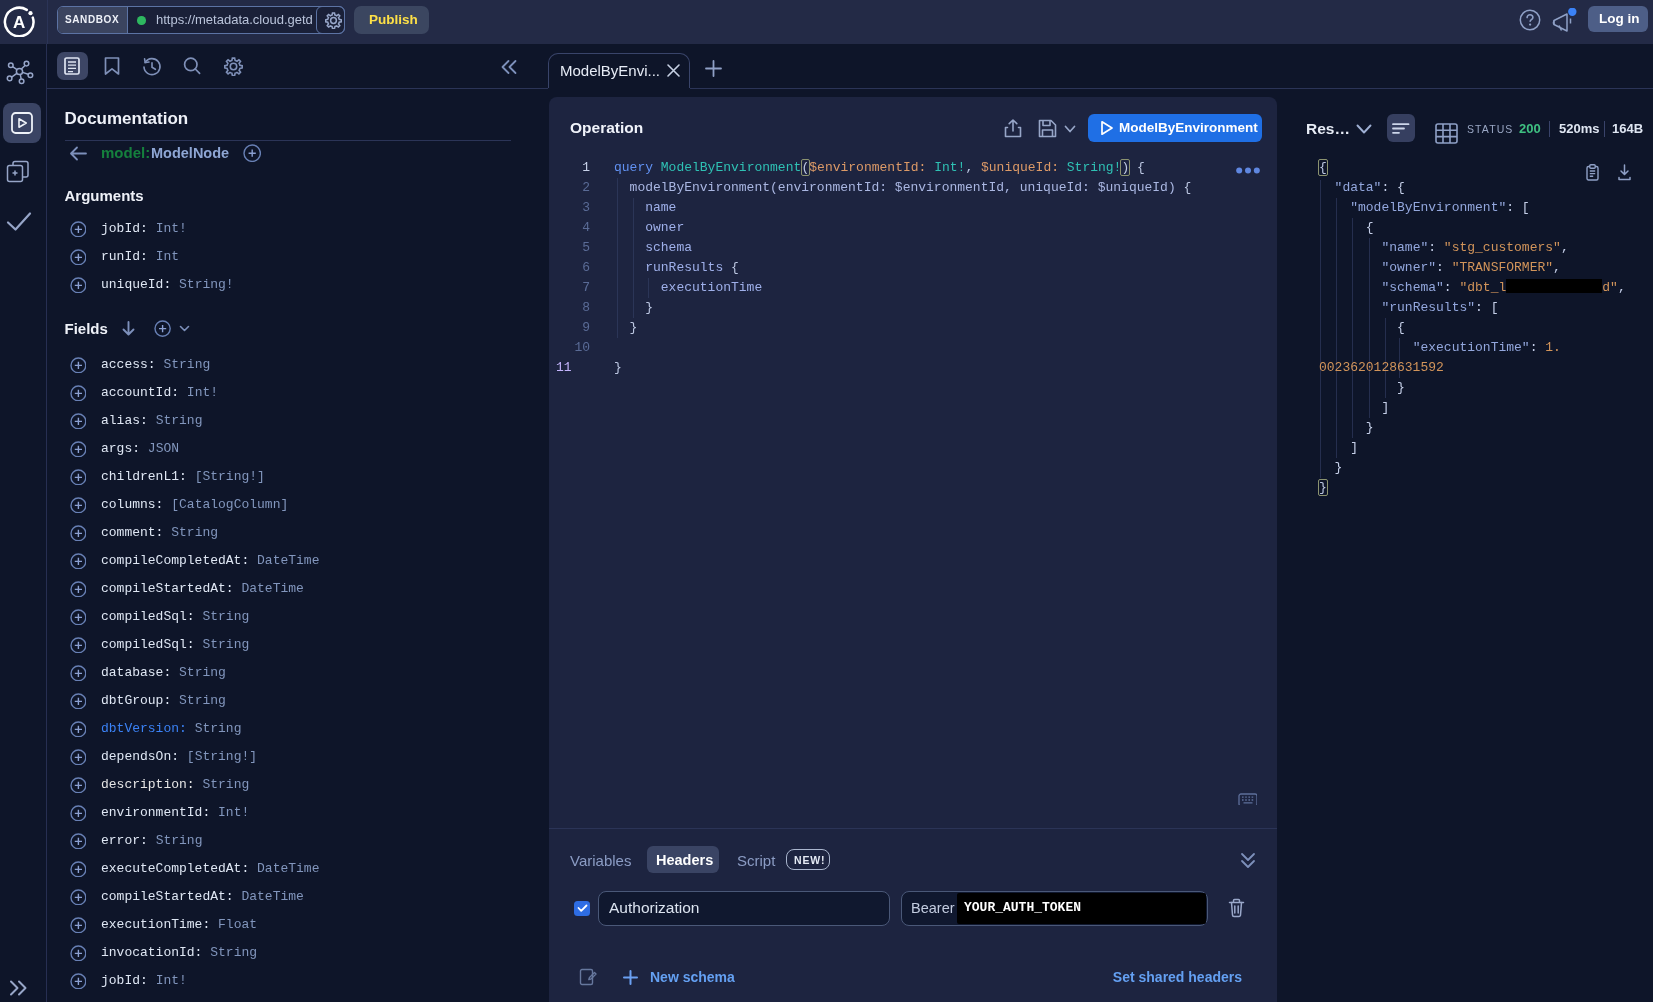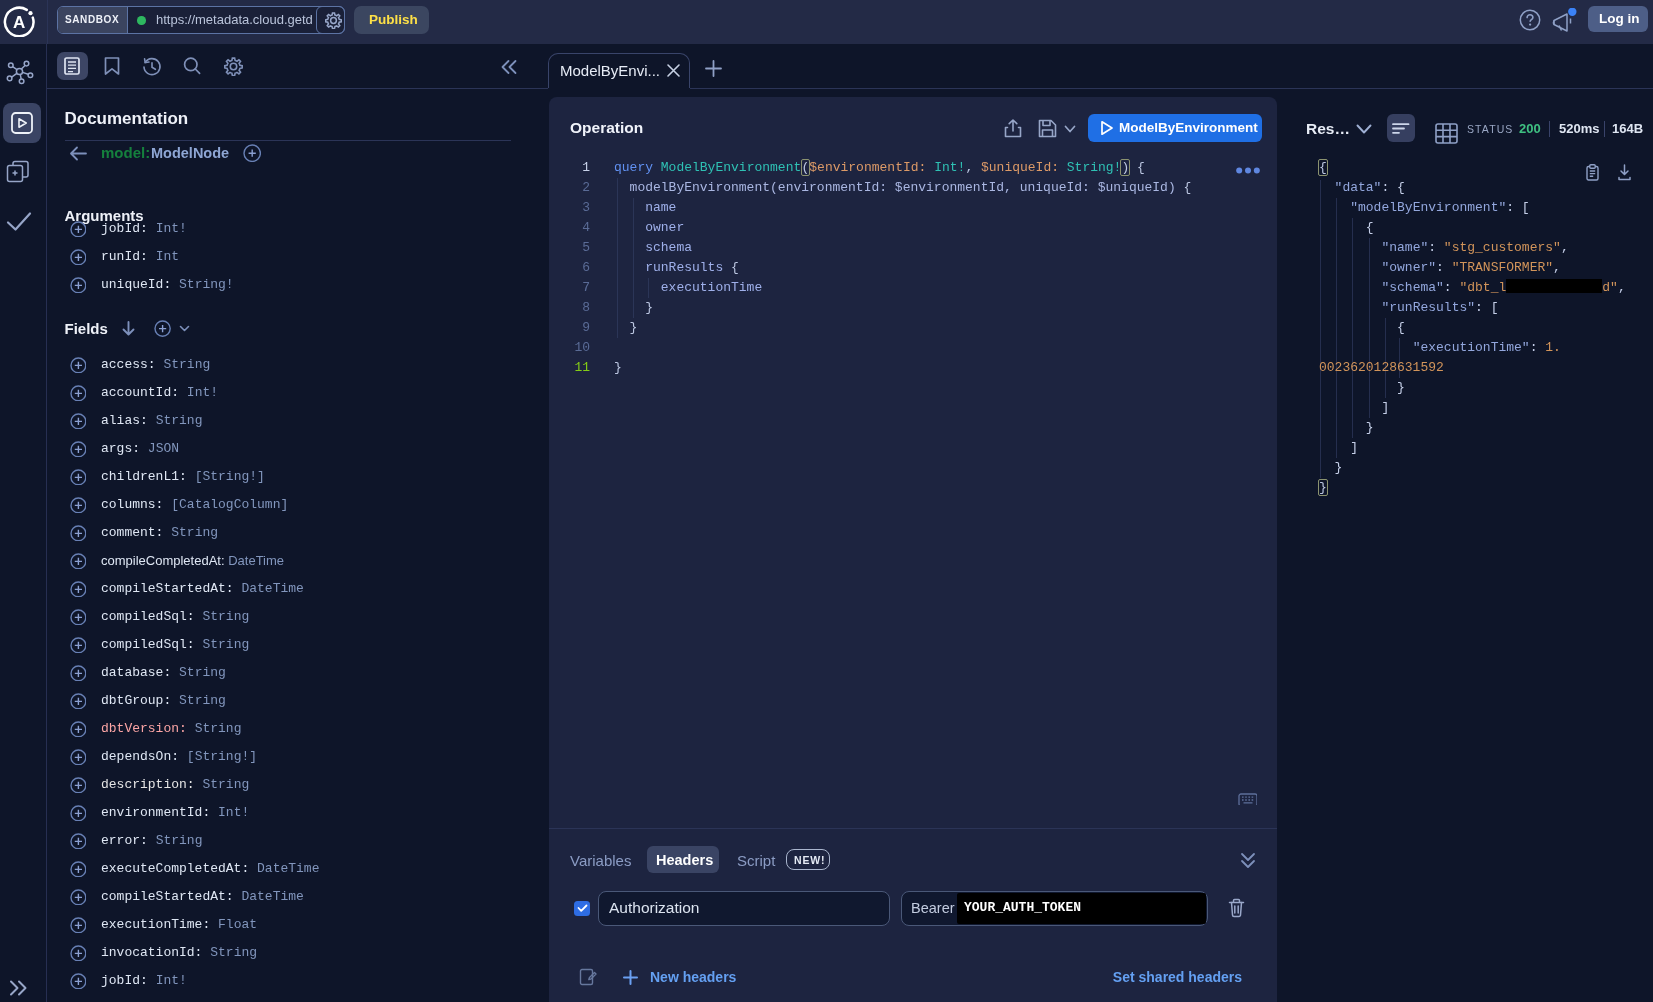--- a/index.html
+++ b/index.html
@@ -119,21 +119,21 @@
 <div class="abs" style="left:64.5px;top:140px;width:446px;height:1px;background:#2b3457"></div>
 <svg class="abs" style="left:69px;top:146px" width="18" height="15" viewBox="0 0 18 15" fill="none">
       <path d="M8 1.5 L2 7.5 L8 13.5 M2.5 7.5 H17" stroke="#7d90bb" stroke-width="1.8" stroke-linecap="round" stroke-linejoin="round"></path>
     </svg>
 <div class="abs" style="left:101px;top:143.0px;font-family:Liberation Sans, sans-serif;font-size:15px;line-height:20px;color:#15803d;font-weight:bold;letter-spacing:0;white-space:pre;">model:</div>
 <div class="abs" style="left:151px;top:143.0px;font-family:'Liberation Sans',sans-serif;font-size:14.5px;line-height:20px;color:#8ea6d4;font-weight:bold;letter-spacing:0;white-space:pre;">ModelNode</div>
 <svg class="abs" style="left:242.8px;top:143.8px" width="18.4" height="18.4" viewBox="0 0 18.4 18.4" fill="none">
       <circle cx="9.2" cy="9.2" r="8.2" stroke="#6880b5" stroke-width="1.4"></circle>
       <path d="M9.2 5.6v7.2M5.6 9.2h7.2" stroke="#8ba0d2" stroke-width="1.4"></path>
     </svg>
-<div class="abs" style="left:64.5px;top:185.5px;font-family:'Liberation Sans',sans-serif;font-size:15px;line-height:20px;color:#eef1f8;font-weight:bold;letter-spacing:0;white-space:pre;margin-top:20px;">Arguments</div>
+<div class="abs" style="left:64.5px;top:185.5px;font-family:'Liberation Sans',sans-serif;font-size:15px;line-height:20px;color:#eef1f8;font-weight:bold;letter-spacing:0;white-space:pre;">Arguments</div>
 <svg class="abs" style="left:69.6px;top:220.6px" width="16.8" height="16.8" viewBox="0 0 16.8 16.8" fill="none">
       <circle cx="8.4" cy="8.4" r="7.4" stroke="#6880b5" stroke-width="1.4"></circle>
       <path d="M8.4 4.800000000000001v7.2M4.800000000000001 8.4h7.2" stroke="#8ba0d2" stroke-width="1.4"></path>
     </svg>
 <div class="abs" style="left:101px;top:219.0px;font-family:'Liberation Mono',monospace;font-size:13px;line-height:20px;color:#e9eef8;font-weight:normal;letter-spacing:0;white-space:pre;"><span style="color:#dfe7f4">jobId:</span> <span style="color:#8296bd">Int!</span></div>
 <svg class="abs" style="left:69.6px;top:248.6px" width="16.8" height="16.8" viewBox="0 0 16.8 16.8" fill="none">
       <circle cx="8.4" cy="8.4" r="7.4" stroke="#6880b5" stroke-width="1.4"></circle>
       <path d="M8.4 4.800000000000001v7.2M4.800000000000001 8.4h7.2" stroke="#8ba0d2" stroke-width="1.4"></path>
     </svg>
 <div class="abs" style="left:101px;top:247.0px;font-family:'Liberation Mono',monospace;font-size:13px;line-height:20px;color:#e9eef8;font-weight:normal;letter-spacing:0;white-space:pre;"><span style="color:#dfe7f4">runId:</span> <span style="color:#8296bd">Int</span></div>
@@ -185,21 +185,21 @@
 <div class="abs" style="left:101px;top:495.0px;font-family:'Liberation Mono',monospace;font-size:13px;line-height:20px;color:#e9eef8;font-weight:normal;letter-spacing:0;white-space:pre;"><span style="color:#dfe7f4">columns:</span> <span style="color:#8296bd">[CatalogColumn]</span></div>
 <svg class="abs" style="left:69.6px;top:524.6px" width="16.8" height="16.8" viewBox="0 0 16.8 16.8" fill="none">
       <circle cx="8.4" cy="8.4" r="7.4" stroke="#6880b5" stroke-width="1.4"></circle>
       <path d="M8.4 4.800000000000001v7.2M4.800000000000001 8.4h7.2" stroke="#8ba0d2" stroke-width="1.4"></path>
     </svg>
 <div class="abs" style="left:101px;top:523.0px;font-family:'Liberation Mono',monospace;font-size:13px;line-height:20px;color:#e9eef8;font-weight:normal;letter-spacing:0;white-space:pre;"><span style="color:#dfe7f4">comment:</span> <span style="color:#8296bd">String</span></div>
 <svg class="abs" style="left:69.6px;top:552.6px" width="16.8" height="16.8" viewBox="0 0 16.8 16.8" fill="none">
       <circle cx="8.4" cy="8.4" r="7.4" stroke="#6880b5" stroke-width="1.4"></circle>
       <path d="M8.4 4.800000000000001v7.2M4.800000000000001 8.4h7.2" stroke="#8ba0d2" stroke-width="1.4"></path>
     </svg>
-<div class="abs" style="left:101px;top:551.0px;font-family:Liberation Sans, sans-serif;font-size:13px;line-height:20px;color:#e9eef8;font-weight:normal;letter-spacing:0;white-space:pre;"><span style="color:#dfe7f4">compileCompletedAt:</span> <span style="color:#8296bd">DateTime</span></div>
+<div class="abs" style="left:101px;top:551.0px;font-family:Liberation Mono, monospace;font-size:13px;line-height:20px;color:#e9eef8;font-weight:normal;letter-spacing:0;white-space:pre;"><span style="color:#dfe7f4">compileCompletedAt:</span> <span style="color:#8296bd">DateTime</span></div>
 <svg class="abs" style="left:69.6px;top:580.6px" width="16.8" height="16.8" viewBox="0 0 16.8 16.8" fill="none">
       <circle cx="8.4" cy="8.4" r="7.4" stroke="#6880b5" stroke-width="1.4"></circle>
       <path d="M8.4 4.800000000000001v7.2M4.800000000000001 8.4h7.2" stroke="#8ba0d2" stroke-width="1.4"></path>
     </svg>
 <div class="abs" style="left:101px;top:579.0px;font-family:'Liberation Mono',monospace;font-size:13px;line-height:20px;color:#e9eef8;font-weight:normal;letter-spacing:0;white-space:pre;"><span style="color:#dfe7f4">compileStartedAt:</span> <span style="color:#8296bd">DateTime</span></div>
 <svg class="abs" style="left:69.6px;top:608.6px" width="16.8" height="16.8" viewBox="0 0 16.8 16.8" fill="none">
       <circle cx="8.4" cy="8.4" r="7.4" stroke="#6880b5" stroke-width="1.4"></circle>
       <path d="M8.4 4.800000000000001v7.2M4.800000000000001 8.4h7.2" stroke="#8ba0d2" stroke-width="1.4"></path>
     </svg>
 <div class="abs" style="left:101px;top:607.0px;font-family:'Liberation Mono',monospace;font-size:13px;line-height:20px;color:#e9eef8;font-weight:normal;letter-spacing:0;white-space:pre;"><span style="color:#dfe7f4">compiledSql:</span> <span style="color:#8296bd">String</span></div>
@@ -215,21 +215,21 @@
 <div class="abs" style="left:101px;top:663.0px;font-family:'Liberation Mono',monospace;font-size:13px;line-height:20px;color:#e9eef8;font-weight:normal;letter-spacing:0;white-space:pre;"><span style="color:#dfe7f4">database:</span> <span style="color:#8296bd">String</span></div>
 <svg class="abs" style="left:69.6px;top:692.6px" width="16.8" height="16.8" viewBox="0 0 16.8 16.8" fill="none">
       <circle cx="8.4" cy="8.4" r="7.4" stroke="#6880b5" stroke-width="1.4"></circle>
       <path d="M8.4 4.800000000000001v7.2M4.800000000000001 8.4h7.2" stroke="#8ba0d2" stroke-width="1.4"></path>
     </svg>
 <div class="abs" style="left:101px;top:691.0px;font-family:'Liberation Mono',monospace;font-size:13px;line-height:20px;color:#e9eef8;font-weight:normal;letter-spacing:0;white-space:pre;"><span style="color:#dfe7f4">dbtGroup:</span> <span style="color:#8296bd">String</span></div>
 <svg class="abs" style="left:69.6px;top:720.6px" width="16.8" height="16.8" viewBox="0 0 16.8 16.8" fill="none">
       <circle cx="8.4" cy="8.4" r="7.4" stroke="#6880b5" stroke-width="1.4"></circle>
       <path d="M8.4 4.800000000000001v7.2M4.800000000000001 8.4h7.2" stroke="#8ba0d2" stroke-width="1.4"></path>
     </svg>
-<div class="abs" style="left:101px;top:719.0px;font-family:'Liberation Mono',monospace;font-size:13px;line-height:20px;color:#e9eef8;font-weight:normal;letter-spacing:0;white-space:pre;"><span style="color:#fca5a5">dbtVersion:</span> <span style="color:#8296bd">String</span></div>
+<div class="abs" style="left:101px;top:719.0px;font-family:'Liberation Mono',monospace;font-size:13px;line-height:20px;color:#e9eef8;font-weight:normal;letter-spacing:0;white-space:pre;"><span style="color:#3b82f6">dbtVersion:</span> <span style="color:#8296bd">String</span></div>
 <svg class="abs" style="left:69.6px;top:748.6px" width="16.8" height="16.8" viewBox="0 0 16.8 16.8" fill="none">
       <circle cx="8.4" cy="8.4" r="7.4" stroke="#6880b5" stroke-width="1.4"></circle>
       <path d="M8.4 4.800000000000001v7.2M4.800000000000001 8.4h7.2" stroke="#8ba0d2" stroke-width="1.4"></path>
     </svg>
 <div class="abs" style="left:101px;top:747.0px;font-family:'Liberation Mono',monospace;font-size:13px;line-height:20px;color:#e9eef8;font-weight:normal;letter-spacing:0;white-space:pre;"><span style="color:#dfe7f4">dependsOn:</span> <span style="color:#8296bd">[String!]</span></div>
 <svg class="abs" style="left:69.6px;top:776.6px" width="16.8" height="16.8" viewBox="0 0 16.8 16.8" fill="none">
       <circle cx="8.4" cy="8.4" r="7.4" stroke="#6880b5" stroke-width="1.4"></circle>
       <path d="M8.4 4.800000000000001v7.2M4.800000000000001 8.4h7.2" stroke="#8ba0d2" stroke-width="1.4"></path>
     </svg>
 <div class="abs" style="left:101px;top:775.0px;font-family:'Liberation Mono',monospace;font-size:13px;line-height:20px;color:#e9eef8;font-weight:normal;letter-spacing:0;white-space:pre;"><span style="color:#e5e5e5">description:</span> <span style="color:#8296bd">String</span></div>
@@ -309,21 +309,21 @@
 <div class="abs mono" style="left:556px;top:158px;width:34px;text-align:right;color:#c8d2ea">1</div>
 <div class="abs mono" style="left:556px;top:178px;width:34px;text-align:right;color:#5a6b96">2</div>
 <div class="abs mono" style="left:556px;top:198px;width:34px;text-align:right;color:#5a6b96">3</div>
 <div class="abs mono" style="left:556px;top:218px;width:34px;text-align:right;color:#5a6b96">4</div>
 <div class="abs mono" style="left:556px;top:238px;width:34px;text-align:right;color:#5a6b96">5</div>
 <div class="abs mono" style="left:556px;top:258px;width:34px;text-align:right;color:#5a6b96">6</div>
 <div class="abs mono" style="left:556px;top:278px;width:34px;text-align:right;color:#5a6b96">7</div>
 <div class="abs mono" style="left:556px;top:298px;width:34px;text-align:right;color:#5a6b96">8</div>
 <div class="abs mono" style="left:556px;top:318px;width:34px;text-align:right;color:#5a6b96">9</div>
 <div class="abs mono" style="left:556px;top:338px;width:34px;text-align:right;color:#5a6b96">10</div>
-<div class="abs mono" style="left:556px;top:358px;width:34px;text-align:right;color:#84cc16">11</div>
+<div class="abs mono" style="left:556px;top:358px;width:34px;color:#c4b5fd">11</div>
 <div class="abs" style="left:617px;top:178px;width:1px;height:160px;background:#2b3557"></div>
 <div class="abs" style="left:632.6px;top:198px;width:1px;height:120px;background:#2b3557"></div>
 <div class="abs" style="left:648.2px;top:278px;width:1px;height:20px;background:#2b3557"></div>
 <div class="abs mono" style="left:614px;top:158px"><span style="color:#6191f2">query </span><span style="color:#2fc1b4">ModelByEnvironment</span></div>
 <div class="abs mono" style="left:801.5px;top:158px"><span style="color:#bcc7e2;border:1px solid #8b9370;border-radius:2px;margin:0 -1px;padding:0 0px;">(</span><span style="color:#dd9a67">$environmentId:</span><span style="color:#bcc7e2"> </span><span style="color:#2fc1b4">Int!</span><span style="color:#bcc7e2">, </span><span style="color:#dd9a67">$uniqueId:</span><span style="color:#bcc7e2"> </span><span style="color:#2fc1b4">String!</span><span style="color:#bcc7e2;border:1px solid #8b9370;border-radius:2px;margin:0 -1px;padding:0 0px;">)</span><span style="color:#bcc7e2"> {</span></div>
 <div class="abs mono" style="left:614px;top:178px"><span style="color:#aab7e2">  modelByEnvironment(environmentId: </span><span style="color:#aab7e2">$environmentId</span><span style="color:#aab7e2">, uniqueId: </span><span style="color:#aab7e2">$uniqueId</span><span style="color:#aab7e2">) </span><span style="color:#bcc7e2">{</span></div>
 <div class="abs mono" style="left:614px;top:198px"><span style="color:#9fb0ea">    name</span></div>
 <div class="abs mono" style="left:614px;top:218px"><span style="color:#9fb0ea">    owner</span></div>
 <div class="abs mono" style="left:614px;top:238px"><span style="color:#9fb0ea">    schema</span></div>
 <div class="abs mono" style="left:614px;top:258px"><span style="color:#9fb0ea">    runResults </span><span style="color:#bcc7e2">{</span></div>
@@ -369,21 +369,21 @@
     </svg>
 <svg class="abs" style="left:579px;top:968px" width="18" height="18" viewBox="0 0 18 18" fill="none">
       <g stroke="#66779d" stroke-width="1.4" fill="none" stroke-linejoin="round">
 <rect x="1.5" y="1.5" width="12" height="15" rx="1.5"></rect>
 <path d="M10.5 9.5 L15.5 4.5 L17 6 L12 11 L9.8 11.5 Z"></path>
 </g>
     </svg>
 <svg class="abs" style="left:623px;top:970px" width="15" height="15" viewBox="0 0 15 15" fill="none">
       <path d="M7.5 1 V14 M1 7.5 H14" stroke="#6ba0f2" stroke-width="2" stroke-linecap="round"></path>
     </svg>
-<div class="abs" style="left:650px;top:967.0px;font-family:'Liberation Sans',sans-serif;font-size:14px;line-height:20px;color:#64a0f2;font-weight:bold;letter-spacing:0;white-space:pre;">New headers</div>
+<div class="abs" style="left:650px;top:967.0px;font-family:'Liberation Sans',sans-serif;font-size:14px;line-height:20px;color:#64a0f2;font-weight:bold;letter-spacing:0;white-space:pre;">New schema</div>
 <div class="abs" style="left:1042px;top:967px;width:200px;font-family:'Liberation Sans',sans-serif;font-size:14px;line-height:20px;color:#64a0f2;font-weight:bold;text-align:right;white-space:pre">Set shared headers</div>
 <div class="abs" style="left:1306px;top:118.5px;font-family:'Liberation Sans',sans-serif;font-size:15.5px;line-height:20px;color:#e8edf6;font-weight:bold;letter-spacing:0;white-space:pre;">Res…</div>
 <svg class="abs" style="left:1356px;top:124px" width="16" height="11" viewBox="0 0 16 11" fill="none">
       <path d="M1.5 1.5 L8 8.5 L14.5 1.5" stroke="#9fb0d4" stroke-width="1.9" stroke-linecap="round" stroke-linejoin="round"></path>
     </svg>
 <div class="abs" style="left:1387px;top:114px;width:28px;height:27.5px;background:#363f60;border-radius:6px"></div>
 <svg class="abs" style="left:1392px;top:123px" width="18" height="11" viewBox="0 0 18 11" fill="none">
       <g stroke="#cdd6ea" stroke-width="1.8" stroke-linecap="round">
         <path d="M1 1.2 h15.5 M1 5.5 h11 M1 9.8 h6"></path>
       </g>

